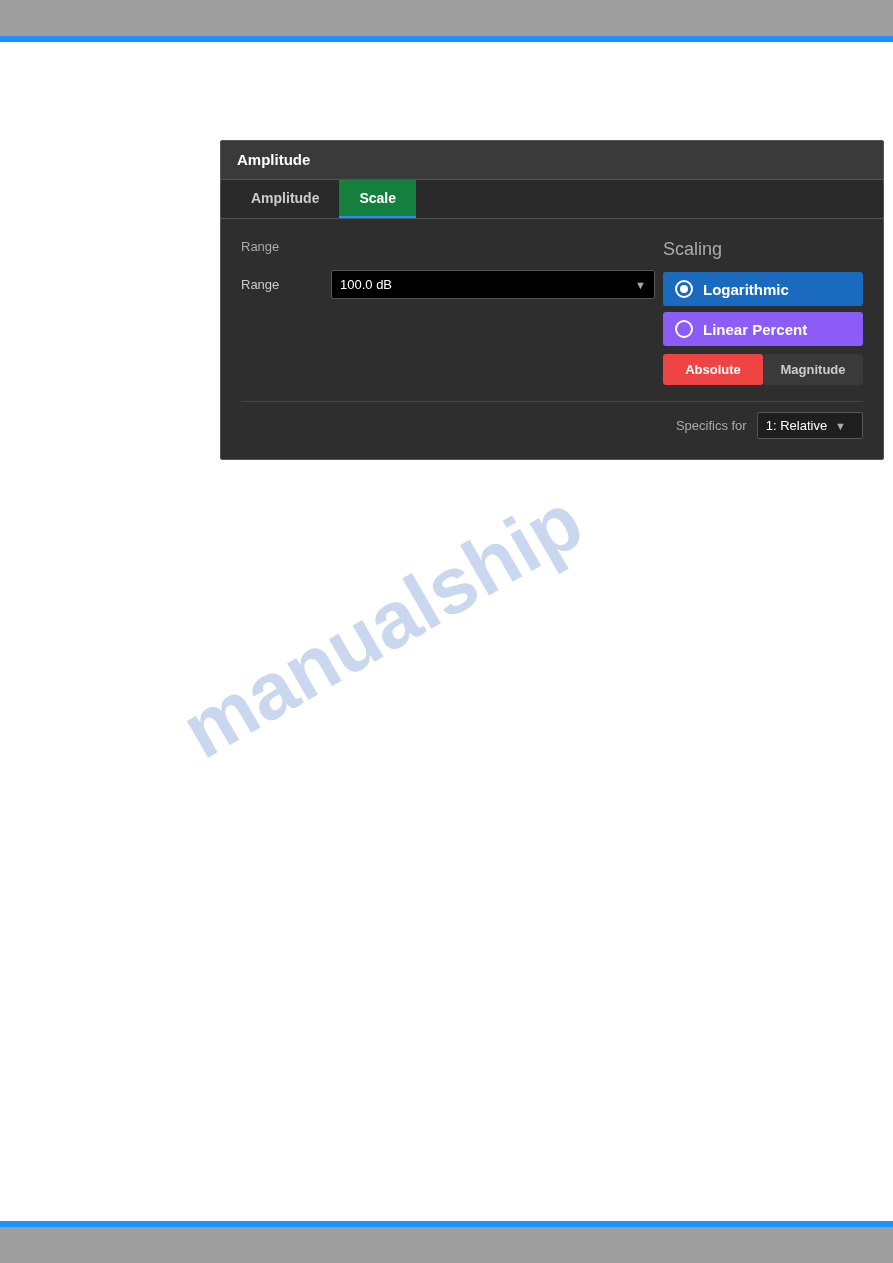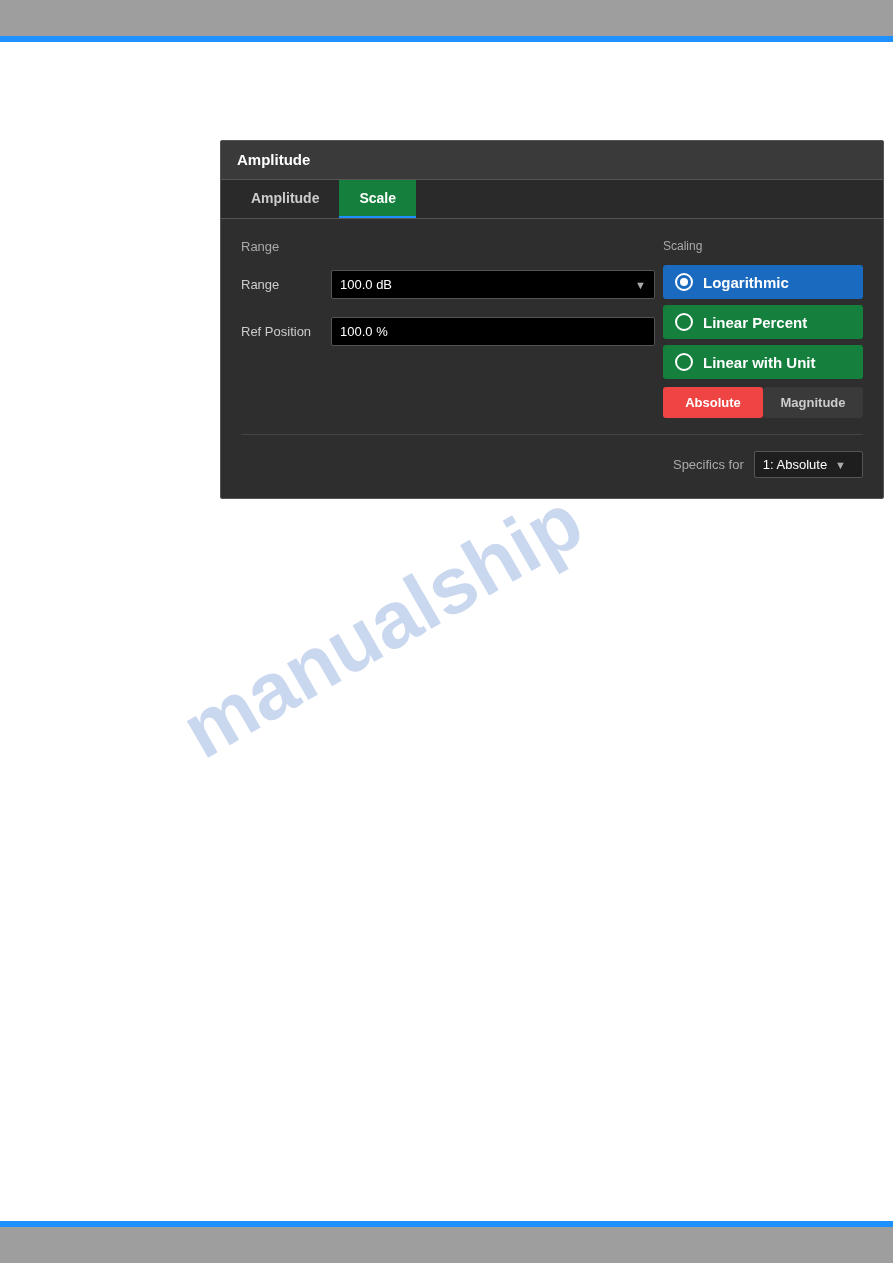--- a/index.html
+++ b/index.html
@@ -156,36 +156,36 @@
     }
 
     
     .right-col {
       width: 200px;
       flex-shrink: 0;
     }
 
     .scaling-label {
       color: #aaaaaa;
-      font-size: 12px;
+      font-size: 18px;
       margin-bottom: 12px;
     }
 
     .radio-option {
       display: flex;
       align-items: center;
       background: #1a6bbf;
       border-radius: 3px;
       padding: 8px 12px;
       margin-bottom: 6px;
       cursor: pointer;
     }
 
     .radio-option.inactive {
-      background: #15803d;
+      background: #8b5cf6;
     }
 
     .radio-circle {
       width: 18px;
       height: 18px;
       border-radius: 50%;
       border: 2px solid #ffffff;
       margin-right: 10px;
       flex-shrink: 0;
       display: flex;
@@ -233,21 +233,21 @@
       background: #3a3a3a;
       color: #cccccc;
     }
 
     
     .specifics-row {
       display: flex;
       align-items: center;
       justify-content: flex-end;
       margin-top: 16px;
-      padding-top: 16px;
+      padding-top: 10px;
       border-top: 1px solid #444;
     }
 
     .specifics-label {
       color: #aaaaaa;
       font-size: 13px;
       margin-right: 10px;
     }
 
     .specifics-dropdown {
@@ -315,58 +315,48 @@
           <div class="section-label">Range</div>
 
           <div class="form-row">
             <div class="form-label">Range</div>
             <div class="form-input-wrapper">
               <input class="form-input" type="text" value="100.0 dB" style="">
               <span class="dropdown-arrow">▼</span>
             </div>
           </div>
 
-          <div class="form-row">
-            <div class="form-label">Ref Position</div>
-            <div class="form-input-wrapper">
-              <input class="form-input" type="text" value="100.0 %" style="">
-            </div>
-          </div>
         </div>
 
         <div class="right-col">
           <div class="scaling-label">Scaling</div>
 
           <div class="radio-option">
             <div class="radio-circle selected">
             </div>
             <span class="radio-label">Logarithmic</span>
           </div>
 
           <div class="radio-option inactive">
             <div class="radio-circle"></div>
             <span class="radio-label">Linear Percent</span>
           </div>
 
-          <div class="radio-option inactive">
-            <div class="radio-circle"></div>
-            <span class="radio-label">Linear with Unit</span>
-          </div>
 
           <div class="toggle-row">
             <div class="toggle-btn active">Absolute</div>
             <div class="toggle-btn inactive">Magnitude</div>
           </div>
         </div>
 
       </div>
 
       <div class="specifics-row">
         <span class="specifics-label">Specifics for</span>
         <div class="specifics-dropdown">
-          <span>1: Absolute</span>
+          <span>1: Relative</span>
           <span class="arrow">▼</span>
         </div>
       </div>
 
     </div>
   </div>
 </div>
 
 </body></html>

